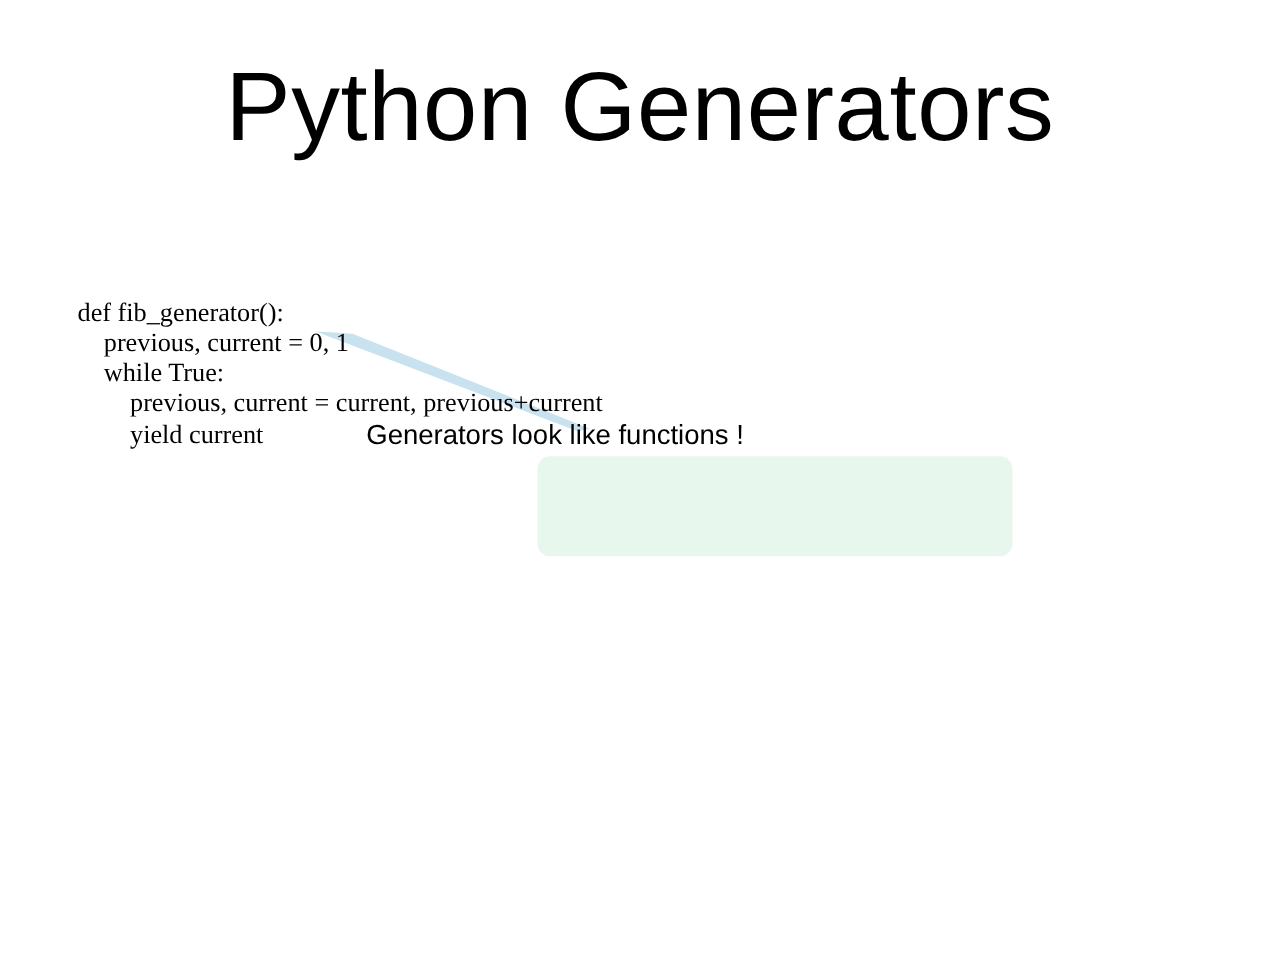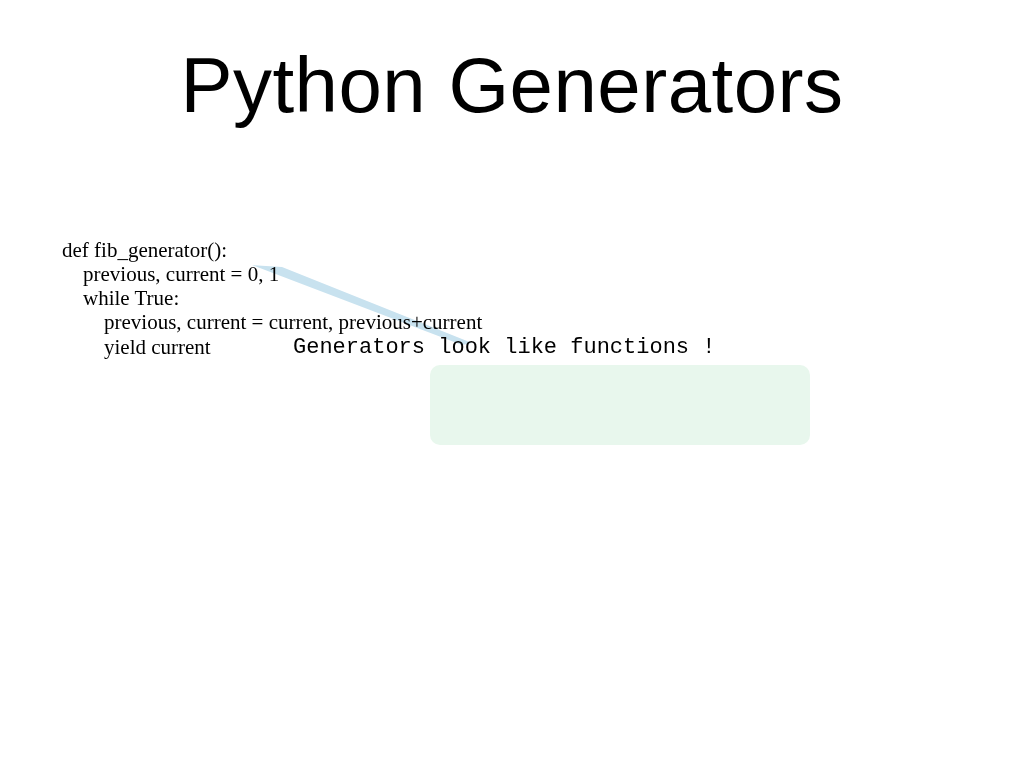--- a/index.html
+++ b/index.html
@@ -49,21 +49,21 @@
     pointer-events: none;
   }
   .pointer-line svg {
     width: 100%;
     height: 100%;
   }
   .annotation {
     position: absolute;
     top: 335px;
     left: 293px;
-    font-family: Liberation Mono, monospace;
+    font-family: Liberation Sans, sans-serif;
     font-size: 22px;
     color: #000;
     z-index: 4;
   }
   .callout-box {
     position: absolute;
     top: 365px;
     left: 430px;
     width: 380px;
     height: 80px;

